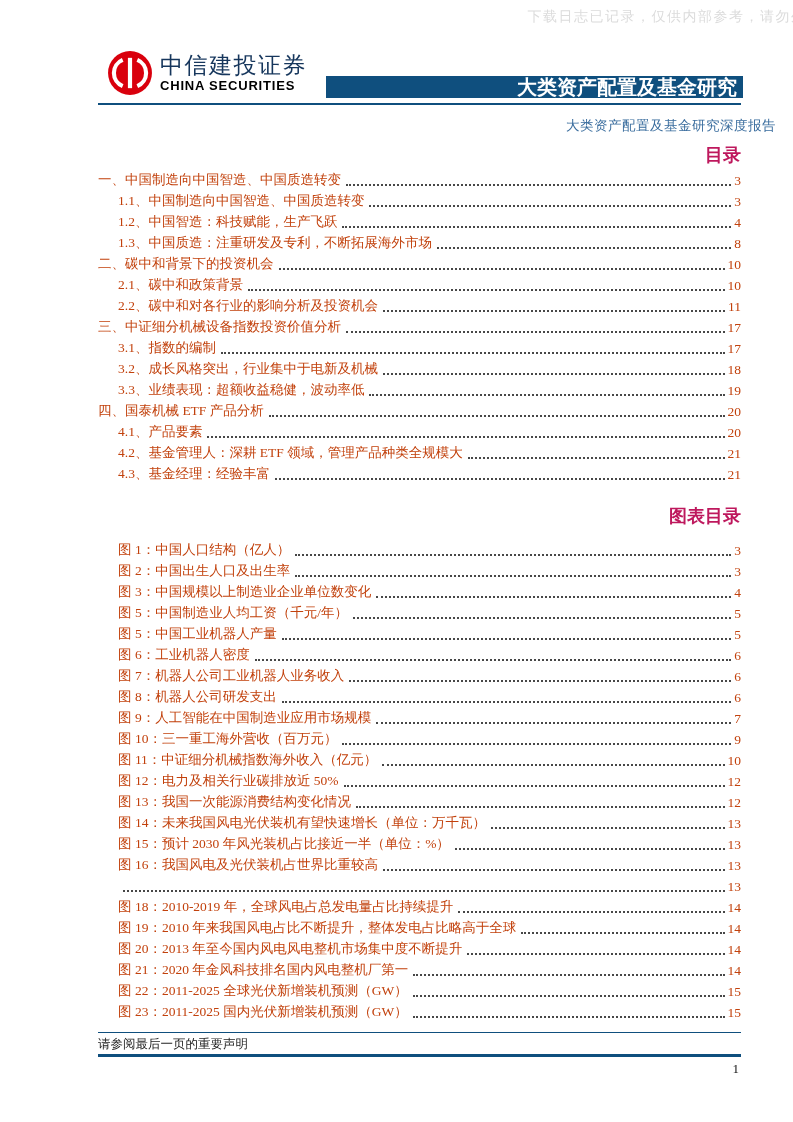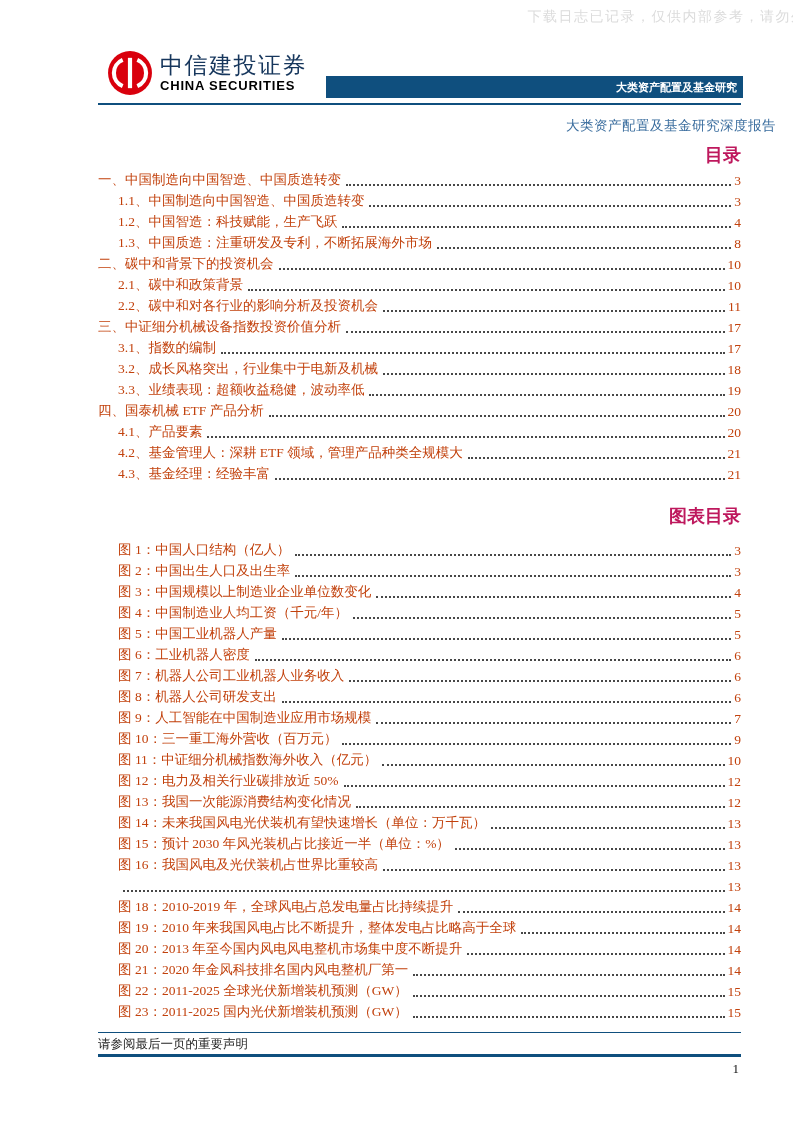--- a/index.html
+++ b/index.html
@@ -16,21 +16,21 @@
   
   .logo-row{position:absolute;left:84px;top:50px;display:flex;align-items:center;}
   .logo-mark{width:46px;height:46px;flex:0 0 auto;}
   .logo-text{margin-left:7px;font-family:"Liberation Sans","DejaVu Sans",sans-serif;color:#16365c;}
   .logo-cn{font-size:23px;font-weight:normal;letter-spacing:1.5px;line-height:25px;}
   .logo-en{font-size:13px;font-weight:bold;letter-spacing:0.8px;line-height:15px;}
   .banner{
     position:absolute;left:303px;top:76px;width:417px;height:22px;
     display:flex;align-items:center;justify-content:flex-end;
     padding-right:6px;box-sizing:border-box;color:#ffffff;
-    font-family:"Liberation Sans","DejaVu Sans",sans-serif;font-weight:bold;font-size:11px;
+    font-family:"Liberation Sans","DejaVu Sans",sans-serif;font-weight:bold;font-size:20px;
   }
   .header-rule{position:absolute;left:75px;top:103px;width:643px;height:2px;}
   .subtitle{
     position:absolute;left:75px;top:117px;width:678px;text-align:right;
     font-size:13.5px;letter-spacing:0.5px;
   }
   
   .toc-block{position:absolute;left:75px;top:143px;width:643px;}
   .figures-block{position:absolute;left:75px;top:504px;width:643px;}
   .toc-title{height:24px;line-height:24px;text-align:right;font-size:18px;font-weight:bold;color:#be185d;}
@@ -168,21 +168,21 @@
           <span class="lab">图 2：中国出生人口及出生率</span>
           <span class="leader"></span>
           <span class="pg">3</span>
         </div>
         <div class="toc-row indent">
           <span class="lab">图 3：中国规模以上制造业企业单位数变化</span>
           <span class="leader"></span>
           <span class="pg">4</span>
         </div>
         <div class="toc-row indent">
-          <span class="lab">图 4：中国制造业人均工资（千元/年）</span>
+          <span class="lab">图 5：中国制造业人均工资（千元/年）</span>
           <span class="leader"></span>
           <span class="pg">5</span>
         </div>
         <div class="toc-row indent">
           <span class="lab">图 5：中国工业机器人产量</span>
           <span class="leader"></span>
           <span class="pg">5</span>
         </div>
         <div class="toc-row indent">
           <span class="lab">图 6：工业机器人密度</span>

